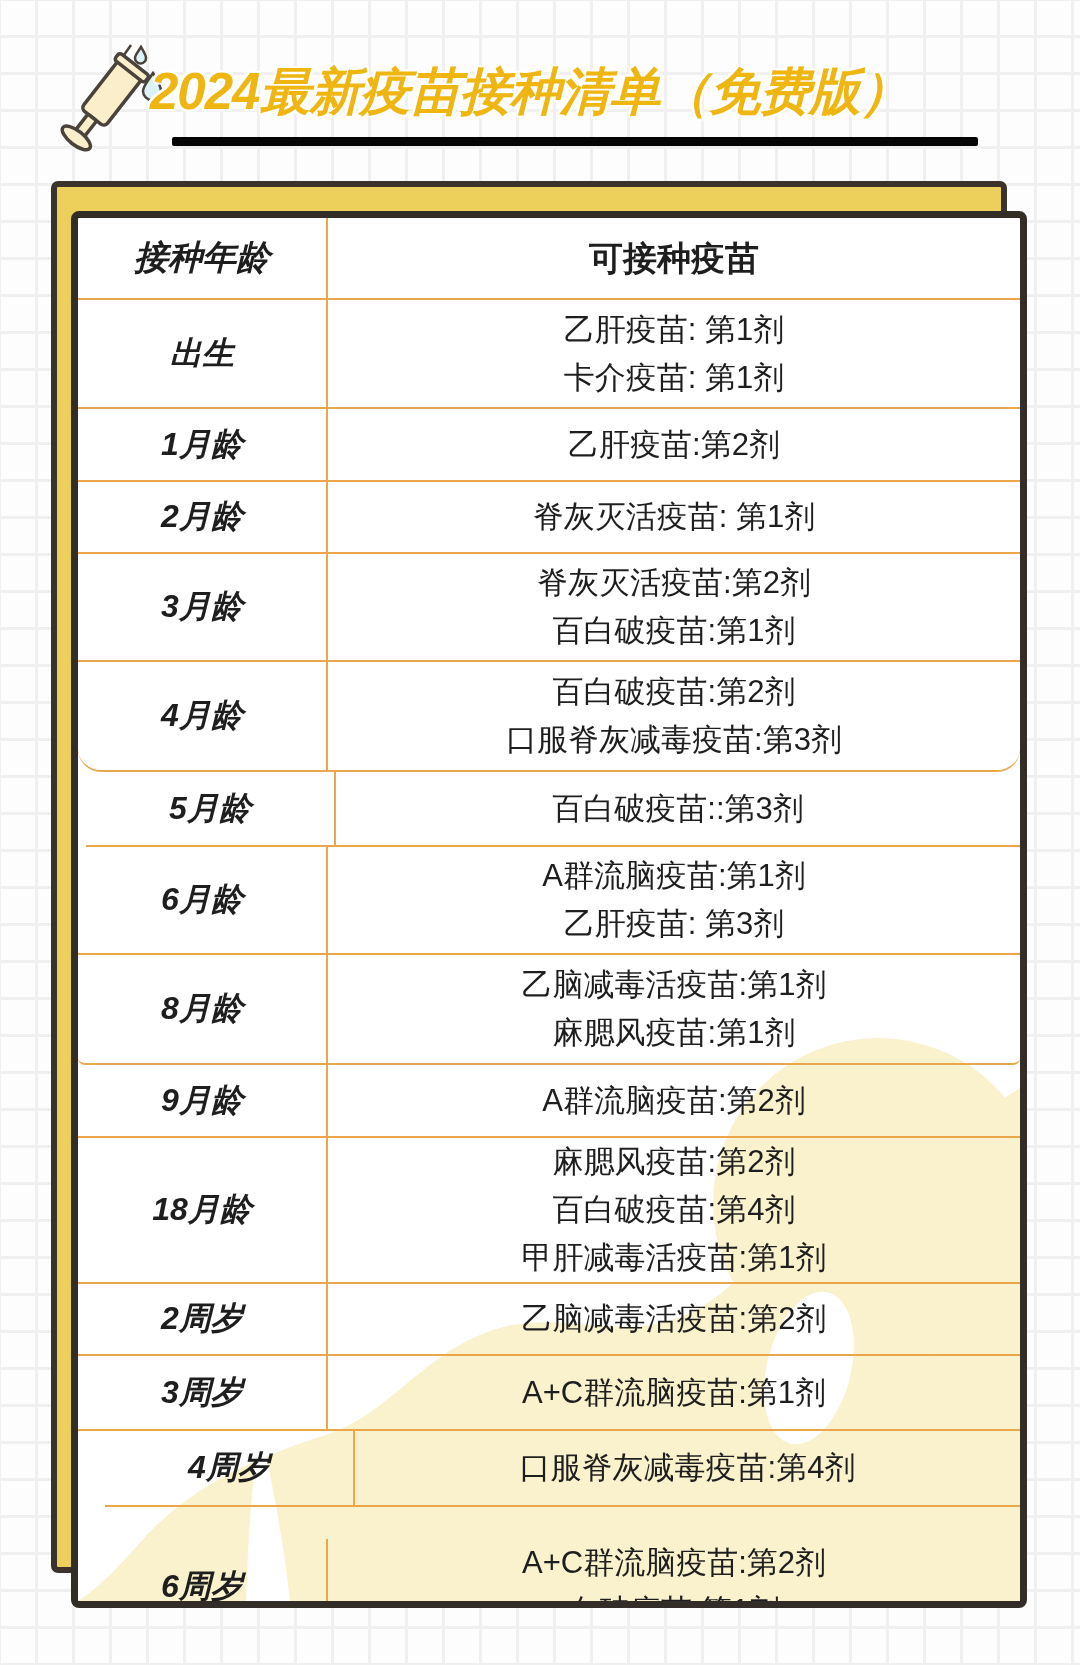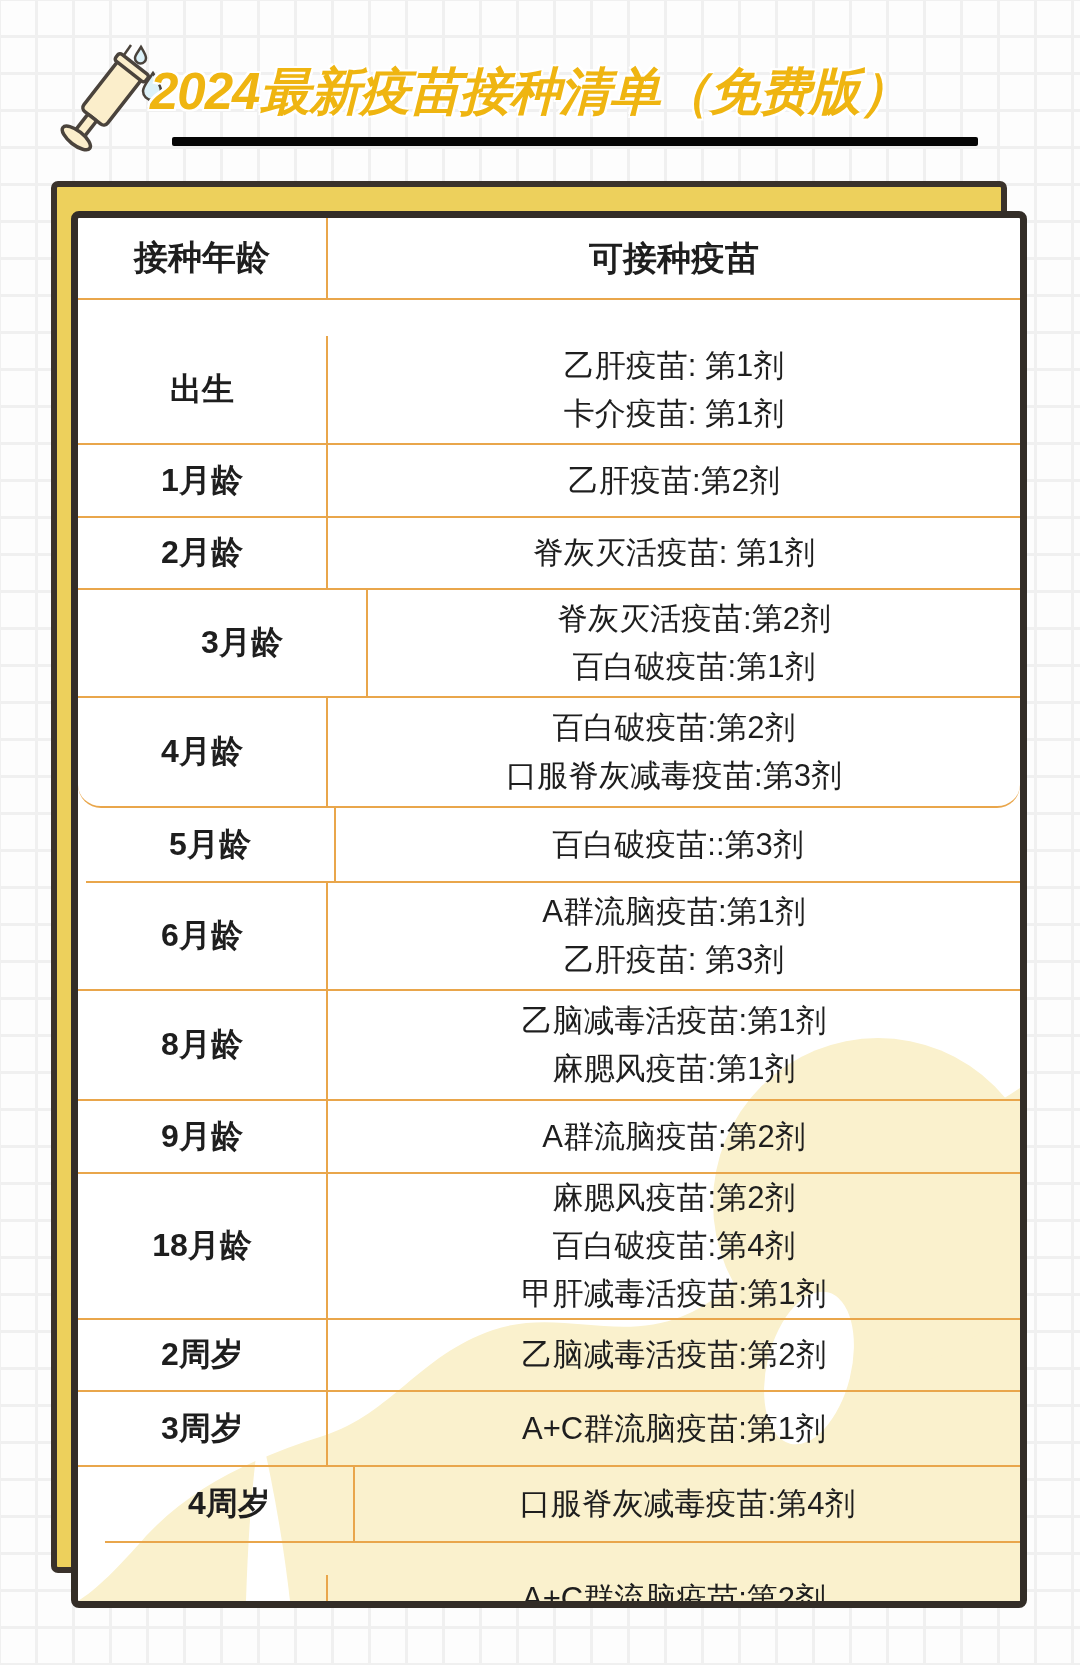--- a/index.html
+++ b/index.html
@@ -54,21 +54,21 @@
   .watermark{position:absolute;left:0;top:0;width:942px;height:1383px;pointer-events:none;}
   .grid-table{
     position:relative;display:flex;flex-direction:column;
     width:942px;height:1383px;
   }
   .row{display:flex;flex:0 0 auto;border-bottom:2px solid var(--sep);}
   .row:last-child{border-bottom:none;flex:1 1 auto;margin-top:32px;}
   .cell-age{
     flex:0 0 250px;display:flex;align-items:center;justify-content:center;
     border-right:2px solid var(--sep);
-    font-weight:bold;font-size:32px;text-align:right;
+    font-weight:bold;font-size:32px;text-align:right;font-style:italic;
   }
   .cell-vac{
     flex:1 1 auto;display:flex;flex-direction:column;
     align-items:center;justify-content:center;
     font-size:31px;line-height:48px;text-align:center;
   }
   .row.header .cell-age,.row.header .cell-vac{font-size:34px;font-weight:bold;}
   .vac-line{white-space:nowrap;}
 </style>
 </head>
@@ -116,40 +116,40 @@
     <ellipse cx="731" cy="1150" rx="42" ry="78" fill="#ffffff" transform="rotate(14 731 1150)"></ellipse>
     <path fill="#ffffff" d="M182,1210 C196,1270 206,1330 212,1383 L168,1383 C170,1320 174,1260 182,1210 Z"></path>
   </svg>
 
   <div class="grid-table">
     <div class="row header" style="flex-basis: 82px;">
       <div class="cell-age">接种年龄</div>
       <div class="cell-vac">可接种疫苗</div>
     </div>
 
-  <div class="row" style="flex-basis: 109px; margin-top: 36px;">
+  <div class="row" style="flex-basis: 109px;">
     <div class="cell-age">出生</div>
     <div class="cell-vac">
           <div class="vac-line">乙肝疫苗: 第1剂</div>
           <div class="vac-line">卡介疫苗: 第1剂</div>
         </div>
   </div>
       <div class="row" style="flex-basis: 73px;">
     <div class="cell-age">1月龄</div>
     <div class="cell-vac">
           <div class="vac-line">乙肝疫苗:第2剂</div>
         </div>
   </div>
       <div class="row" style="flex-basis: 72px;">
     <div class="cell-age">2月龄</div>
     <div class="cell-vac">
           <div class="vac-line">脊灰灭活疫苗: 第1剂</div>
         </div>
   </div>
-      <div class="row" style="flex-basis: 108px; padding-left: 40px;">
+      <div class="row" style="flex-basis: 108px;">
     <div class="cell-age">3月龄</div>
     <div class="cell-vac">
           <div class="vac-line">脊灰灭活疫苗:第2剂</div>
           <div class="vac-line">百白破疫苗:第1剂</div>
         </div>
   </div>
       <div class="row" style="flex-basis: 110px; border-radius: 23px;">
     <div class="cell-age">4月龄</div>
     <div class="cell-vac">
           <div class="vac-line">百白破疫苗:第2剂</div>
@@ -162,21 +162,21 @@
           <div class="vac-line">百白破疫苗::第3剂</div>
         </div>
   </div>
       <div class="row" style="flex-basis: 108px;">
     <div class="cell-age">6月龄</div>
     <div class="cell-vac">
           <div class="vac-line">A群流脑疫苗:第1剂</div>
           <div class="vac-line">乙肝疫苗: 第3剂</div>
         </div>
   </div>
-      <div class="row" style="flex-basis: 110px;">
+      <div class="row" style="flex-basis: 110px; border-radius: 7px;">
     <div class="cell-age">8月龄</div>
     <div class="cell-vac">
           <div class="vac-line">乙脑减毒活疫苗:第1剂</div>
           <div class="vac-line">麻腮风疫苗:第1剂</div>
         </div>
   </div>
       <div class="row" style="flex-basis: 73px;">
     <div class="cell-age">9月龄</div>
     <div class="cell-vac">
           <div class="vac-line">A群流脑疫苗:第2剂</div>

